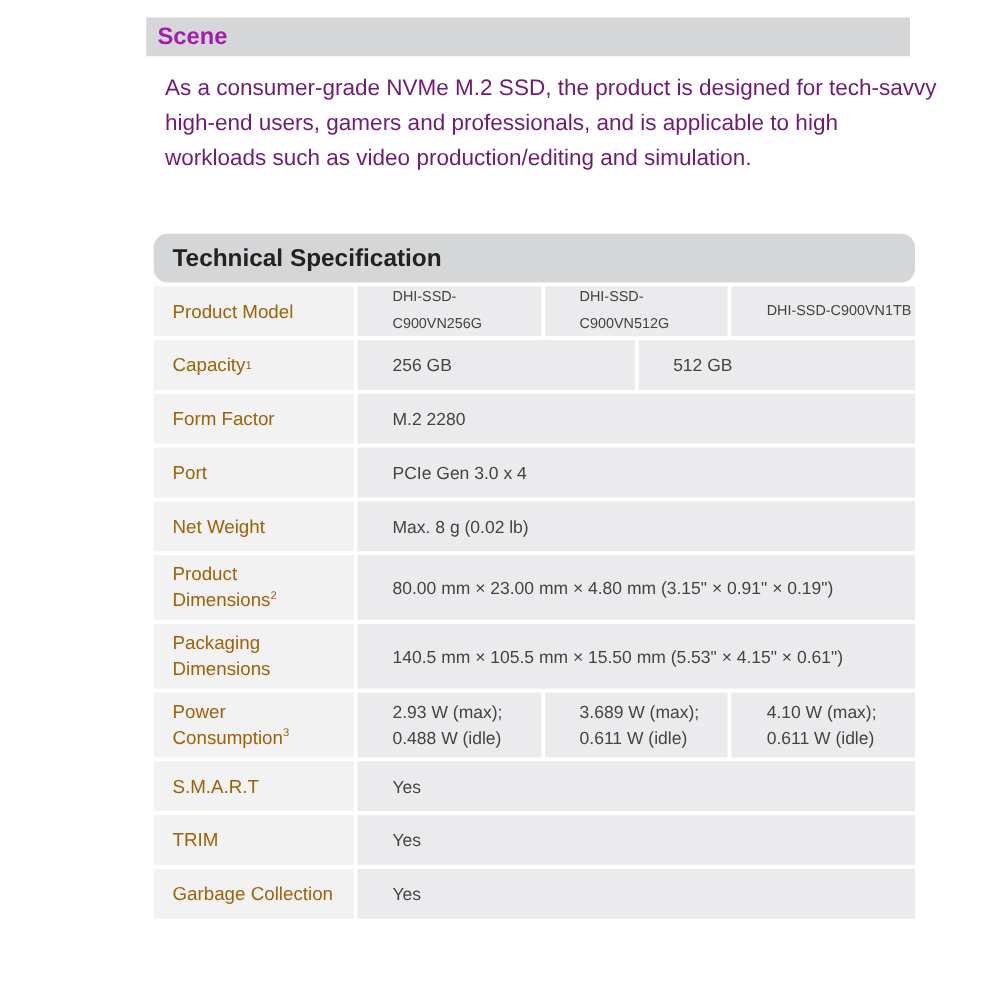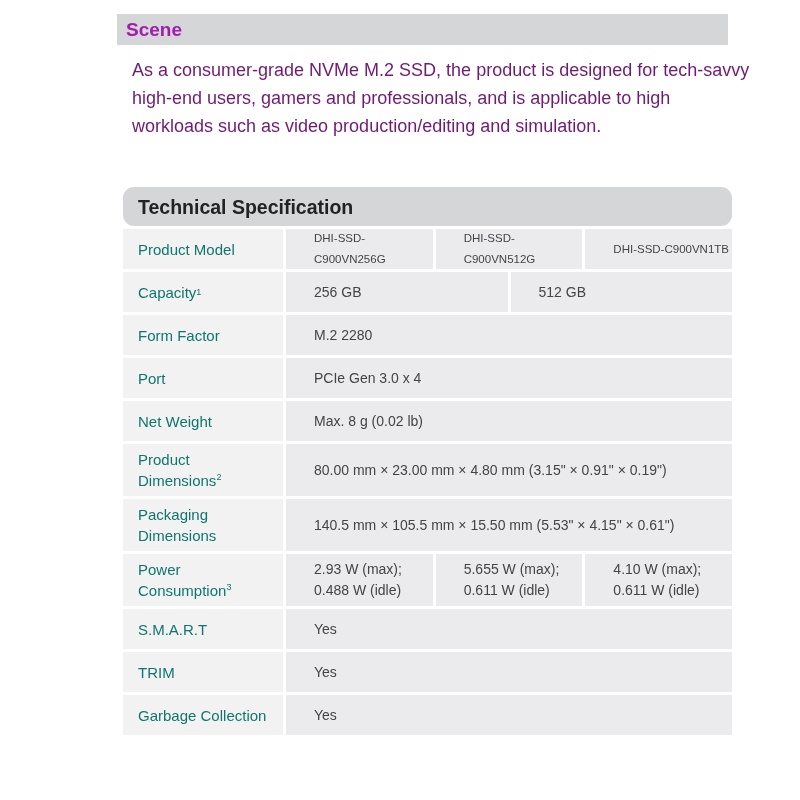--- a/index.html
+++ b/index.html
@@ -8,21 +8,21 @@
   .scene-header { position:absolute; left:117px; top:14px; width:611px; height:31px;
                   background:#d5d6d8; }
   .scene-header span { position:absolute; left:9px; top:5px; font-size:19px; font-weight:bold; color:#a21caf; }
   .scene-body { position:absolute; left:132px; top:56px; width:620px; font-size:18px;
                 line-height:28px; color:#701a75; }
   .spec { position:absolute; left:123px; top:187px; width:609px; }
   .spec-title { height:39px; background:#d5d6d8; position:relative; margin-bottom:3px;border-radius:11px; }
   .spec-title span { position:absolute; left:15px; top:9px; font-size:19.5px; font-weight:bold; color:#222222; }
   .row { display:flex; margin-bottom:3px; }
   .lbl { width:160px; margin-right:3px; background:#f2f2f2; box-sizing:border-box;
-         padding-left:15px; display:flex; align-items:center; font-size:15px; color:#0f766e; line-height:21px; }
+         padding-left:15px; display:flex; align-items:center; font-size:15px; color:#a16207; line-height:21px; }
   .val { flex:1; background:#ebebed; box-sizing:border-box; padding-left:28px;
          display:flex; align-items:center; font-size:14px; color:#444444; line-height:21px; }
   .val3 { display:flex; flex:1; }
   .val3 .val { margin-right:3px; }
   .val3 .val:last-child { margin-right:0; }
   .val.small { font-size:11.5px; }
   sup { font-size:9px; vertical-align:super; line-height:0; }
   .h40 { height:40px; }
   .h52 { height:52px; }
 </style>
@@ -104,21 +104,21 @@
     </div>
     <div class="val3">
       <div class="val">
         <div>
             <div>2.93 W (max);</div>
             <div>0.488 W (idle)</div>
           </div>
       </div>
       <div class="val">
         <div>
-            <div>5.655 W (max);</div>
+            <div>3.689 W (max);</div>
             <div>0.611 W (idle)</div>
           </div>
       </div>
       <div class="val">
         <div>
             <div>4.10 W (max);</div>
             <div>0.611 W (idle)</div>
           </div>
       </div>
     </div>

